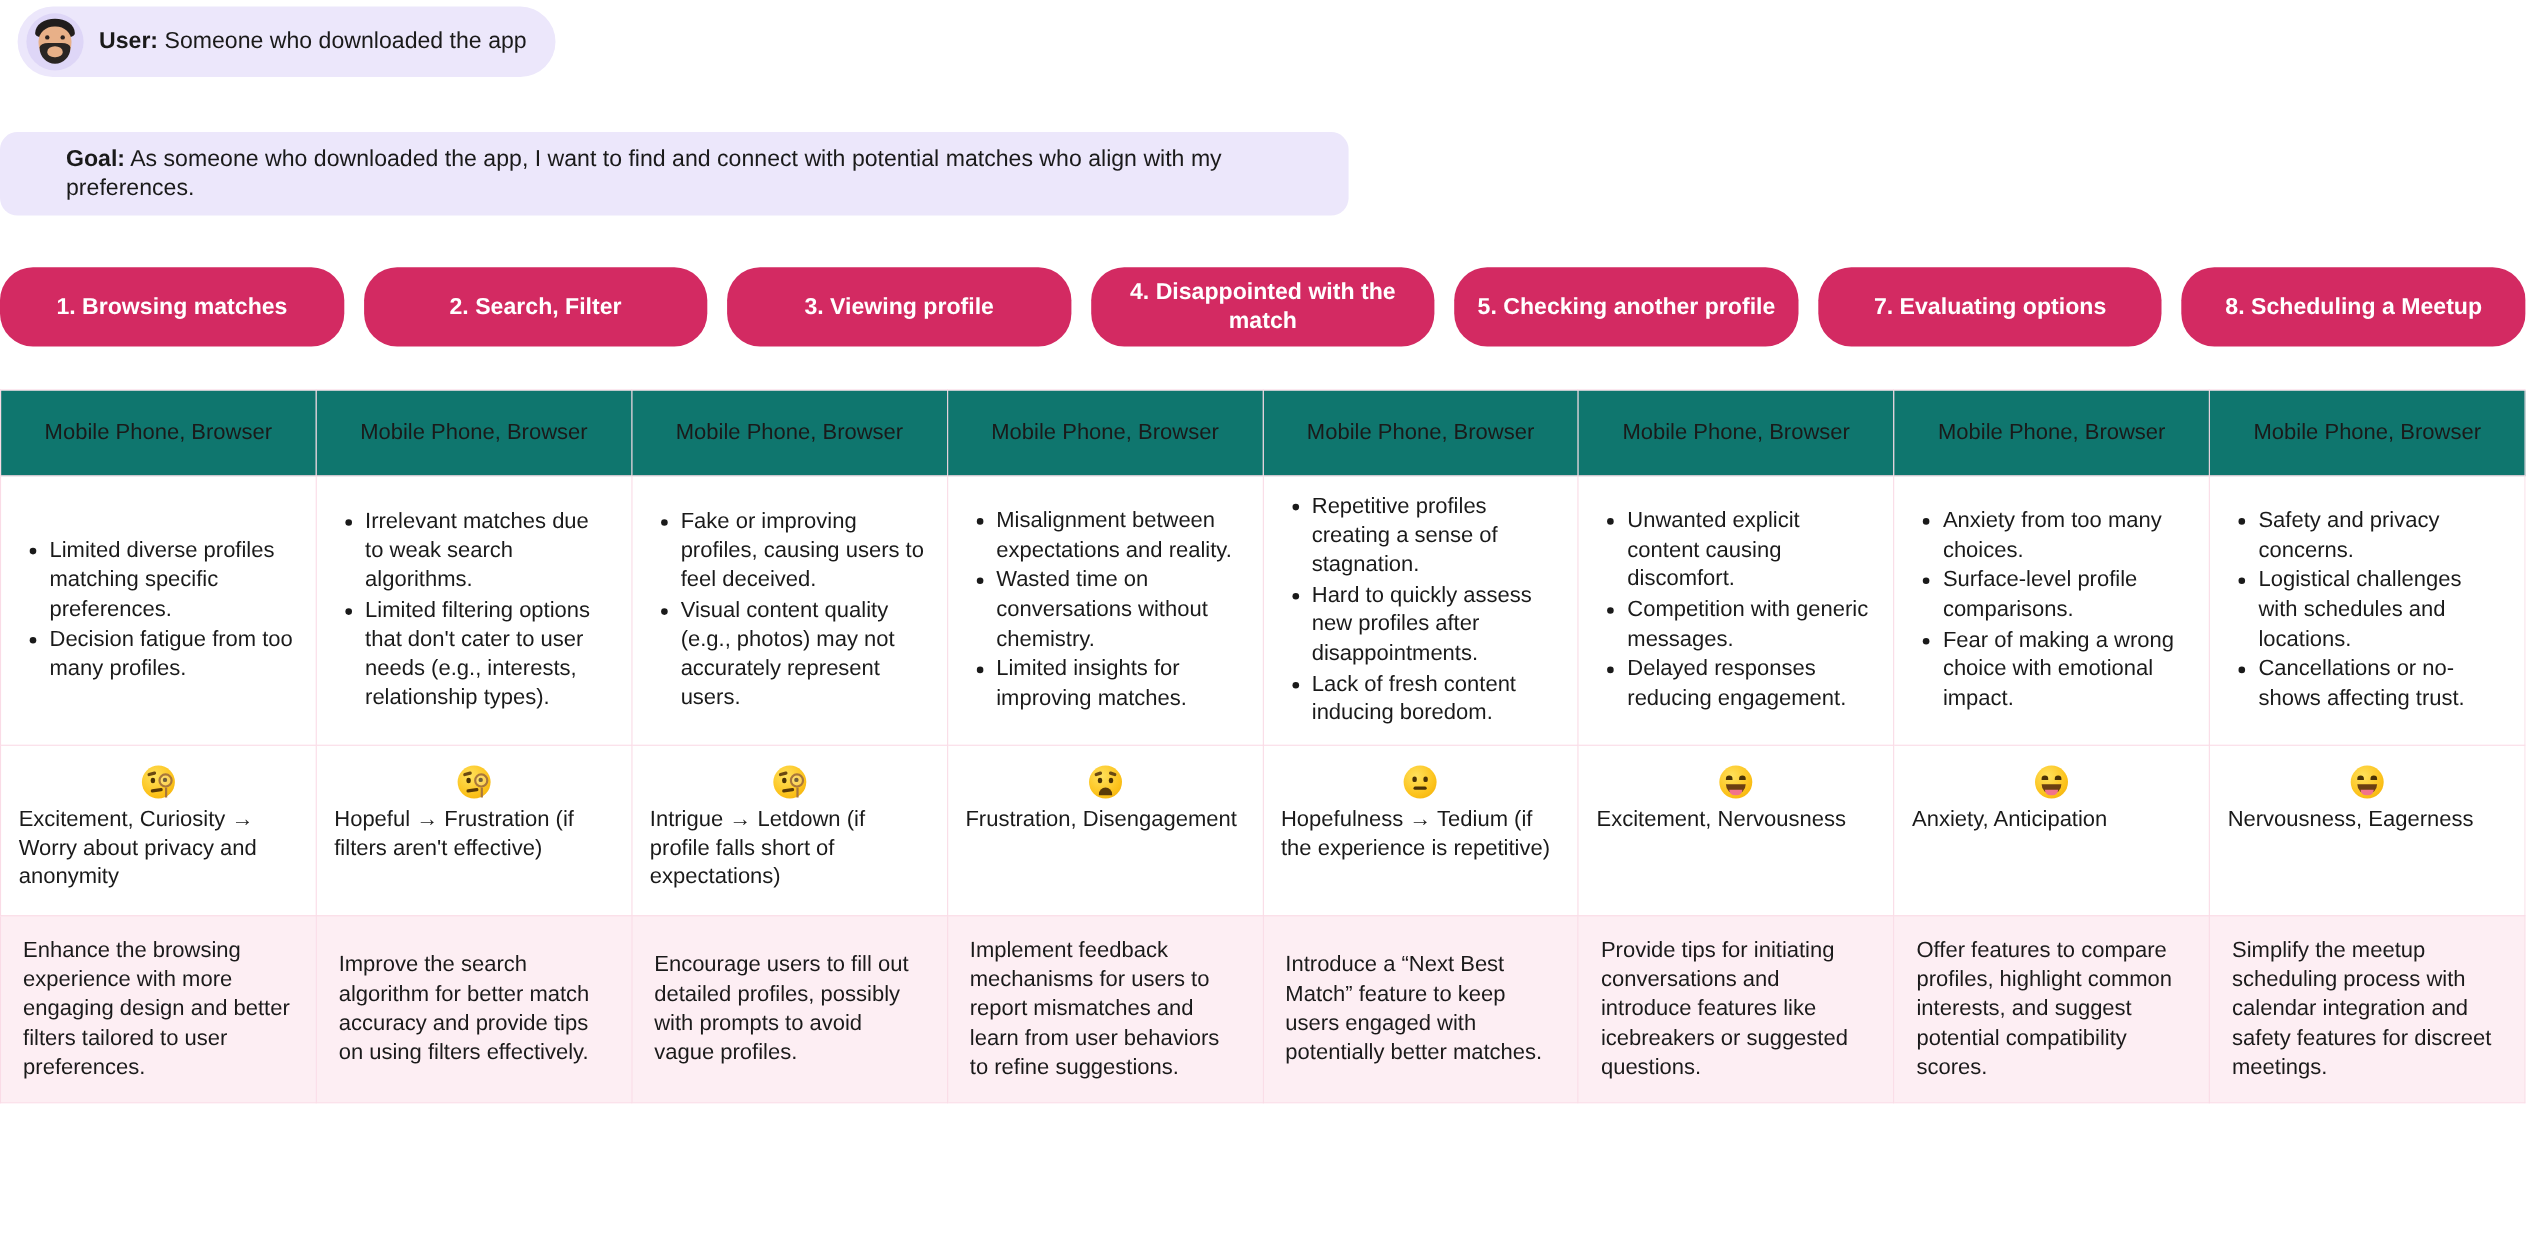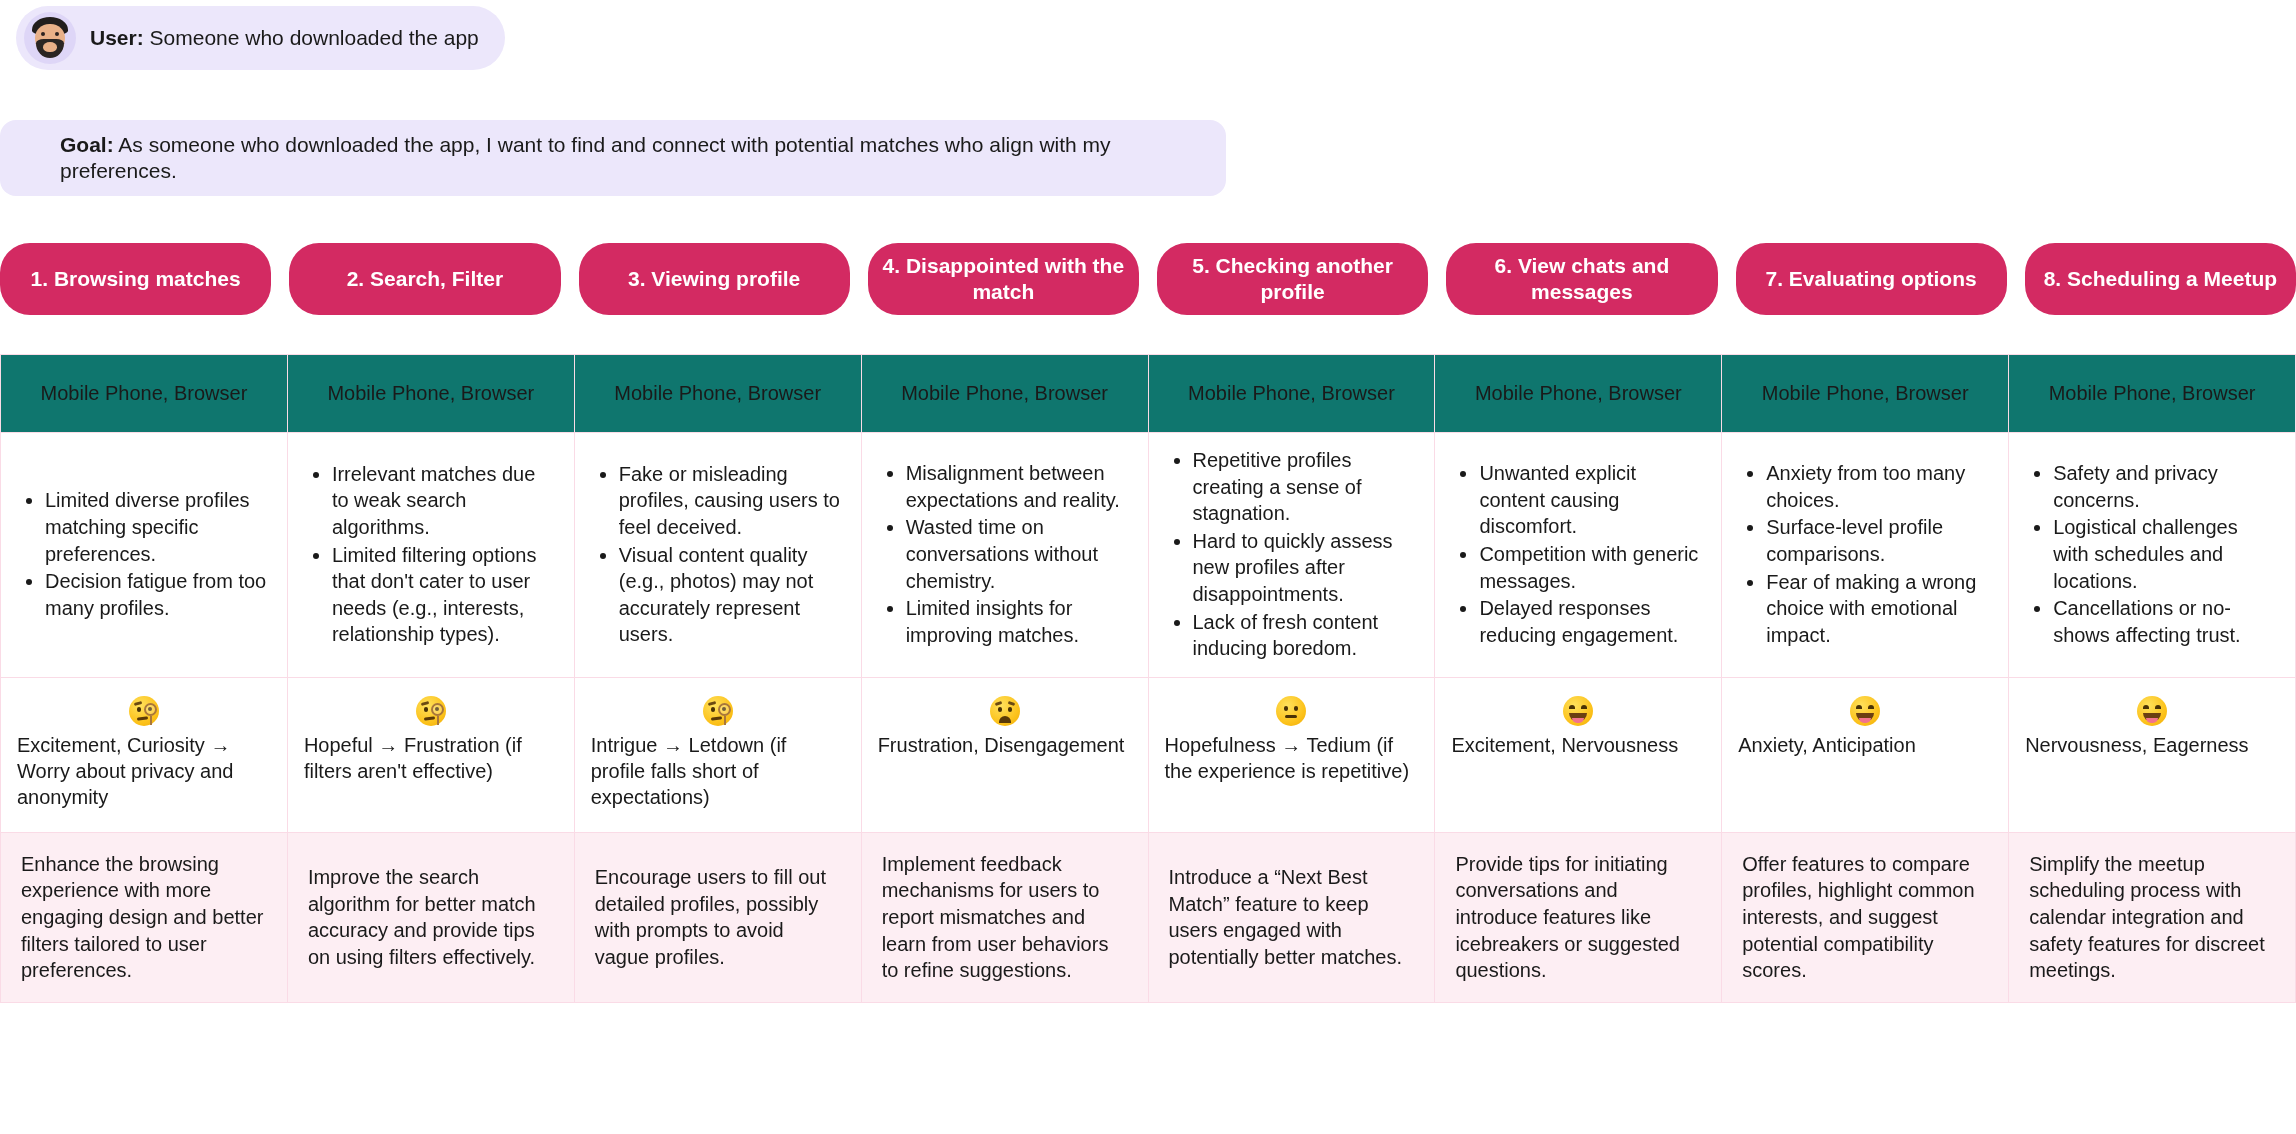--- a/index.html
+++ b/index.html
@@ -271,21 +271,20 @@
   <div class="goal-banner">
     <div class="goal-text"><b>Goal:</b><span> As someone who downloaded the app, I want to find and connect with potential matches who align with my preferences.</span></div>
   </div>
 
   <div class="stage-row">
     <div class="stage-pill">1. Browsing matches</div>
     <div class="stage-pill">2. Search, Filter</div>
     <div class="stage-pill">3. Viewing profile</div>
     <div class="stage-pill">4. Disappointed with the match</div>
     <div class="stage-pill">5. Checking another profile</div>
-    <div class="stage-pill">6. View chats and messages</div>
     <div class="stage-pill">7. Evaluating options</div>
     <div class="stage-pill">8. Scheduling a Meetup</div>
   </div>
 
   <table class="journey-table">
     <colgroup>
       <col>
         <col>
         <col>
         <col>
@@ -314,21 +313,21 @@
           </ul>
         </td>
         <td>
           <ul>
             <li>Irrelevant matches due to weak search algorithms.</li>
             <li>Limited filtering options that don't cater to user needs (e.g., interests, relationship types).</li>
           </ul>
         </td>
         <td>
           <ul>
-            <li>Fake or misleading profiles, causing users to feel deceived.</li>
+            <li>Fake or improving profiles, causing users to feel deceived.</li>
             <li>Visual content quality (e.g., photos) may not accurately represent users.</li>
           </ul>
         </td>
         <td>
           <ul>
             <li>Misalignment between expectations and reality.</li>
             <li>Wasted time on conversations without chemistry.</li>
             <li>Limited insights for improving matches.</li>
           </ul>
         </td>

